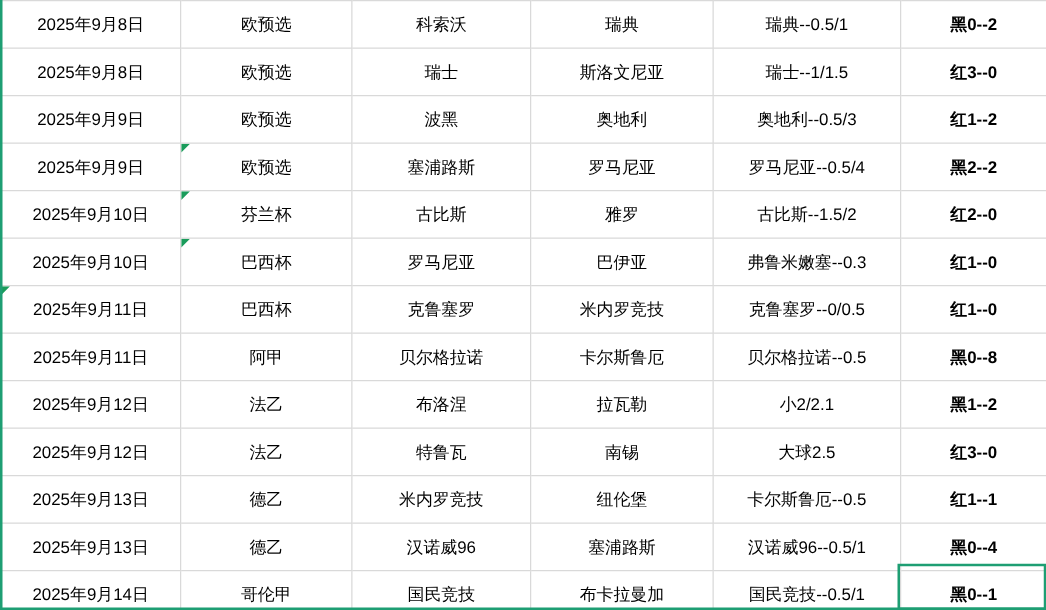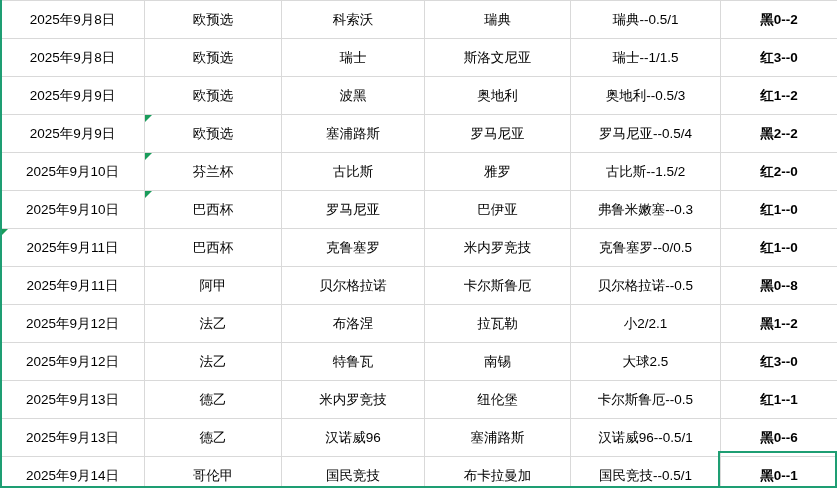--- a/index.html
+++ b/index.html
@@ -206,21 +206,21 @@
           <td class="away">纽伦堡</td>
           <td class="pick">卡尔斯鲁厄--0.5</td>
           <td class="result">红1--1</td>
         </tr>
         <tr>
           <td class="date">2025年9月13日</td>
           <td class="league">德乙</td>
           <td class="home">汉诺威96</td>
           <td class="away">塞浦路斯</td>
           <td class="pick">汉诺威96--0.5/1</td>
-          <td class="result">黑0--6</td>
+          <td class="result">黑0--4</td>
         </tr>
         <tr>
           <td class="date">2025年9月14日</td>
           <td class="league">哥伦甲</td>
           <td class="home">国民竞技</td>
           <td class="away">布卡拉曼加</td>
           <td class="pick">国民竞技--0.5/1</td>
           <td class="result">黑0--1</td>
         </tr>
       </tbody>

